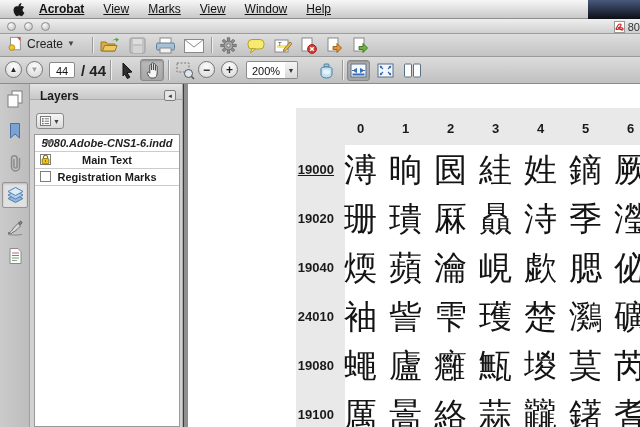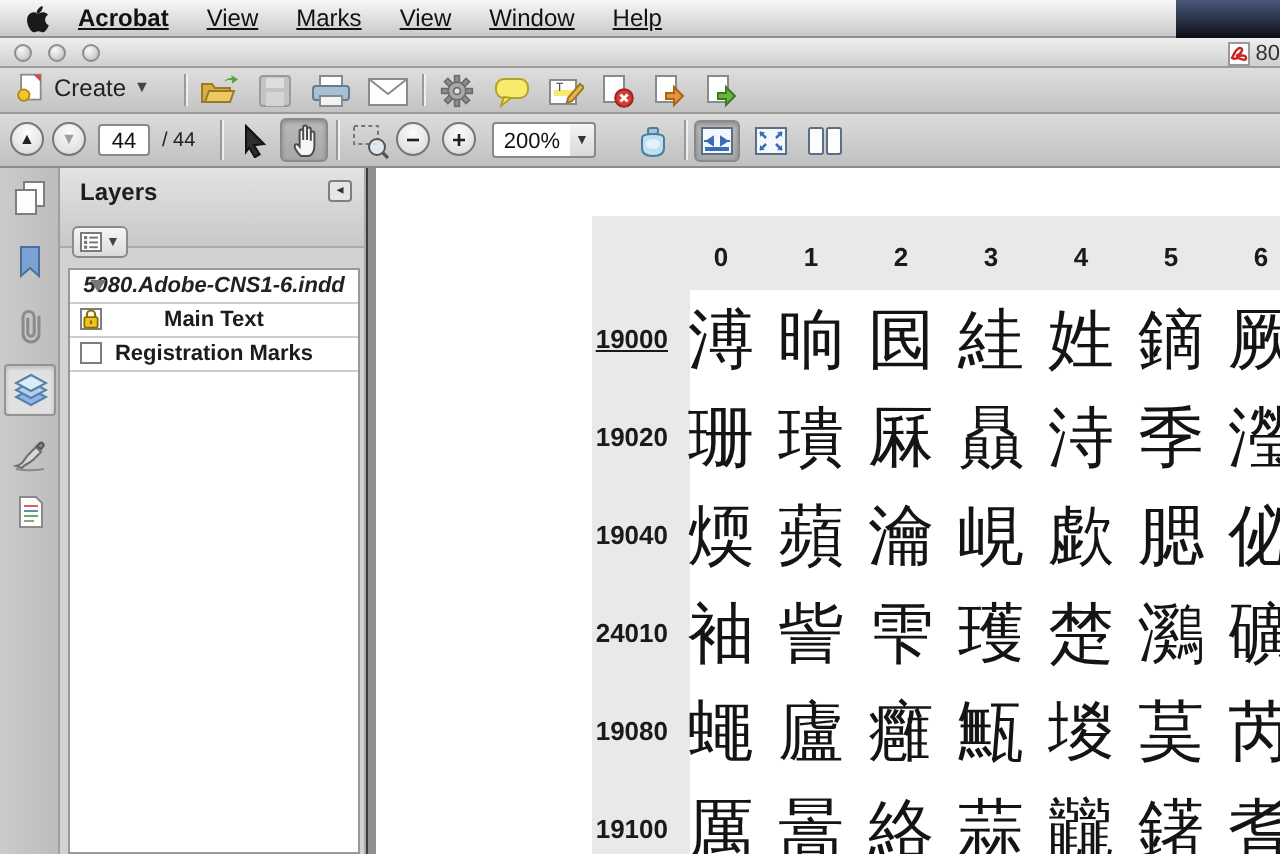--- a/index.html
+++ b/index.html
@@ -40,38 +40,38 @@
     padding:0 6px;border:1px solid transparent;border-radius:3px;background:transparent;}
   .create-label{font-size:12px;color:#222;}
   .dd-arrow{font-size:8px;color:#444;}
   .circle-btn{width:17px;height:17px;border-radius:50%;border:1px solid #777;
     background:radial-gradient(circle at 50% 30%,#fdfdfd,#d5d5d5);
     display:flex;align-items:center;justify-content:center;box-sizing:border-box;}
   .circle-btn span{font-size:8px;line-height:1;color:#222;}
   .circle-btn.disabled span{color:#9f9f9f;}
   .page-box{width:26px;height:16px;background:#fff;border:1px solid #8a8a8a;border-radius:2px;
     font-size:11px;color:#111;text-align:center;line-height:16px;box-sizing:border-box;}
-  .slash-total{font-size:10px;color:#222;line-height:27px;}
+  .slash-total{font-size:15px;color:#222;line-height:27px;font-weight:bold;}
   .zoom-box{width:40px;height:18px;background:#fff;border:1px solid #8a8a8a;border-radius:2px 0 0 2px;
     font-size:11px;color:#111;text-align:center;line-height:18px;box-sizing:border-box;}
   .zoom-arrow{width:13px;height:18px;border:1px solid #8a8a8a;border-left:none;border-radius:0 2px 2px 0;
     background:linear-gradient(#f5f5f5,#d8d8d8);font-size:7px;color:#333;
     display:flex;align-items:center;justify-content:center;box-sizing:border-box;}
 
   
   .content{left:0;top:84px;width:640px;height:343px;background:#fff;}
   .navstrip{left:0;top:0;width:30px;height:343px;background:linear-gradient(90deg,#cbcbcb,#bdbdbd);
     border-right:1px solid #9f9f9f;box-sizing:border-box;}
   .navtile{position:absolute;left:2px;width:26px;height:26px;display:flex;align-items:center;justify-content:center;
     border:1px solid transparent;border-radius:2px;box-sizing:border-box;}
   .navtile.selected{background:#e1e1e1;border-color:#949494;box-shadow:inset 0 1px 2px rgba(0,0,0,0.18);}
 
   .panel{left:30px;top:0;width:153px;height:343px;background:#d2d2d2;
     border-right:1px solid #aaa;box-sizing:border-box;}
-  .panel-header{position:absolute;left:0;top:0;right:0;height:40px;
+  .panel-header{position:absolute;left:0;top:0;right:0;height:16px;
     background:linear-gradient(#e3e3e3,#c8c8c8);border-bottom:1px solid #aaa;box-sizing:border-box;}
   .panel-title{position:absolute;left:10px;top:5px;font-size:12px;font-weight:bold;color:#1d1d1d;}
   .panel-hide{position:absolute;right:6px;top:6px;width:12px;height:11px;background:#e6e6e6;
     border:1px solid #7e7e7e;border-radius:2px;font-size:7px;line-height:9px;text-align:center;color:#333;box-sizing:border-box;}
   .panel-options{position:absolute;left:6px;top:29px;width:28px;height:16px;
     background:linear-gradient(#f6f6f6,#dadada);border:1px solid #8a8a8a;border-radius:3px;
     display:flex;align-items:center;justify-content:center;gap:2px;box-sizing:border-box;}
   .panel-options .dd-arrow{font-size:7px;}
   .layer-list{position:absolute;left:4px;top:50px;right:2px;bottom:0;background:#fff;
     border:1px solid #999;box-sizing:border-box;}

